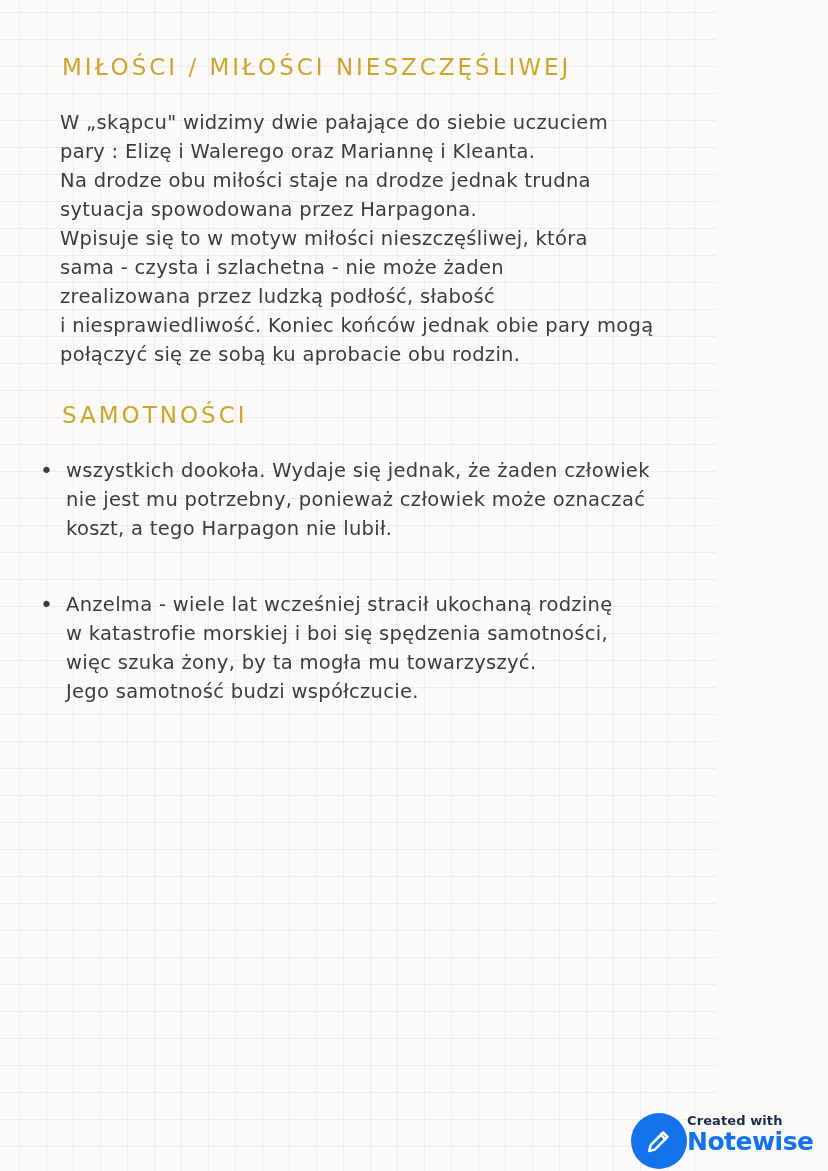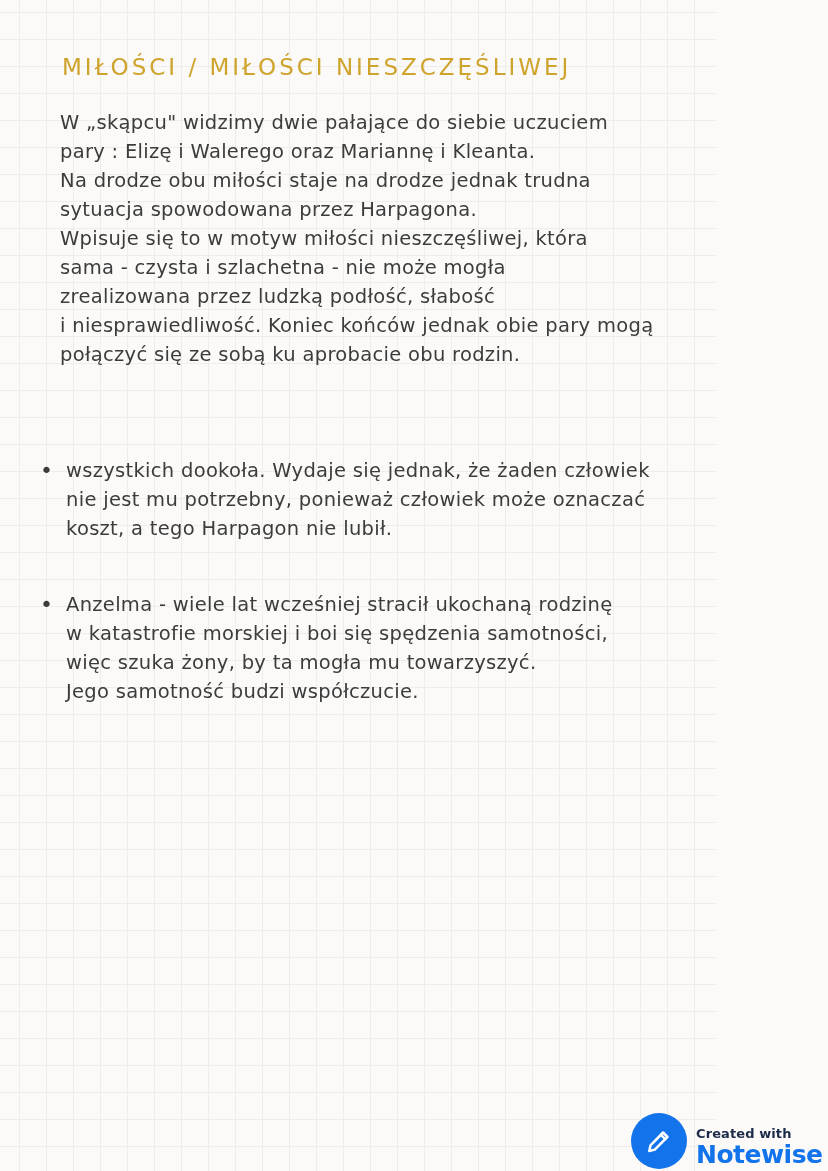--- a/index.html
+++ b/index.html
@@ -60,22 +60,22 @@
     line-height: 29px;
     width: 26px;
     flex: 0 0 26px;
   }
   .bullet-lines { flex: 1; }
   .logo {
     position: absolute;
     left: 631px;
     top: 1113px;
     display: flex;
-    align-items: flex-end;
-    gap: 9px;
+    align-items: flex-start;
+    gap: 0;
     text-decoration: none;
     cursor: pointer;
   }
   .logo-circle {
     width: 56px;
     height: 56px;
     border-radius: 50%;
     background: #1273EB;
     display: flex;
     align-items: center;
@@ -108,26 +108,27 @@
 <div class="page">
 
   <div class="heading h-love">MIŁOŚCI / MIŁOŚCI NIESZCZĘŚLIWEJ</div>
 
   <div class="para handwriting">
     <div class="line">W „skąpcu" widzimy dwie pałające do siebie uczuciem</div>
     <div class="line">pary : Elizę i Walerego oraz Mariannę i Kleanta.</div>
     <div class="line">Na drodze obu miłości staje na drodze jednak trudna</div>
     <div class="line">sytuacja spowodowana przez Harpagona.</div>
     <div class="line">Wpisuje się to w motyw miłości nieszczęśliwej, która</div>
-    <div class="line">sama - czysta i szlachetna - nie może mogła</div>
+    <div class="line">sama - czysta i szlachetna - nie może żaden</div>
     <div class="line">zrealizowana przez ludzką podłość, słabość</div>
     <div class="line">i niesprawiedliwość. Koniec końców jednak obie pary mogą</div>
     <div class="line">połączyć się ze sobą ku aprobacie obu rodzin.</div>
   </div>
 
+  <div class="heading h-lonely">SAMOTNOŚCI</div>
 
   <div class="bullet bullet-1 handwriting">
     <span class="bullet-dot">•</span>
     <div class="bullet-lines">
       <div class="line">wszystkich dookoła. Wydaje się jednak, że żaden człowiek</div>
       <div class="line">nie jest mu potrzebny, ponieważ człowiek może oznaczać</div>
       <div class="line">koszt, a tego Harpagon nie lubił.</div>
     </div>
   </div>
 

